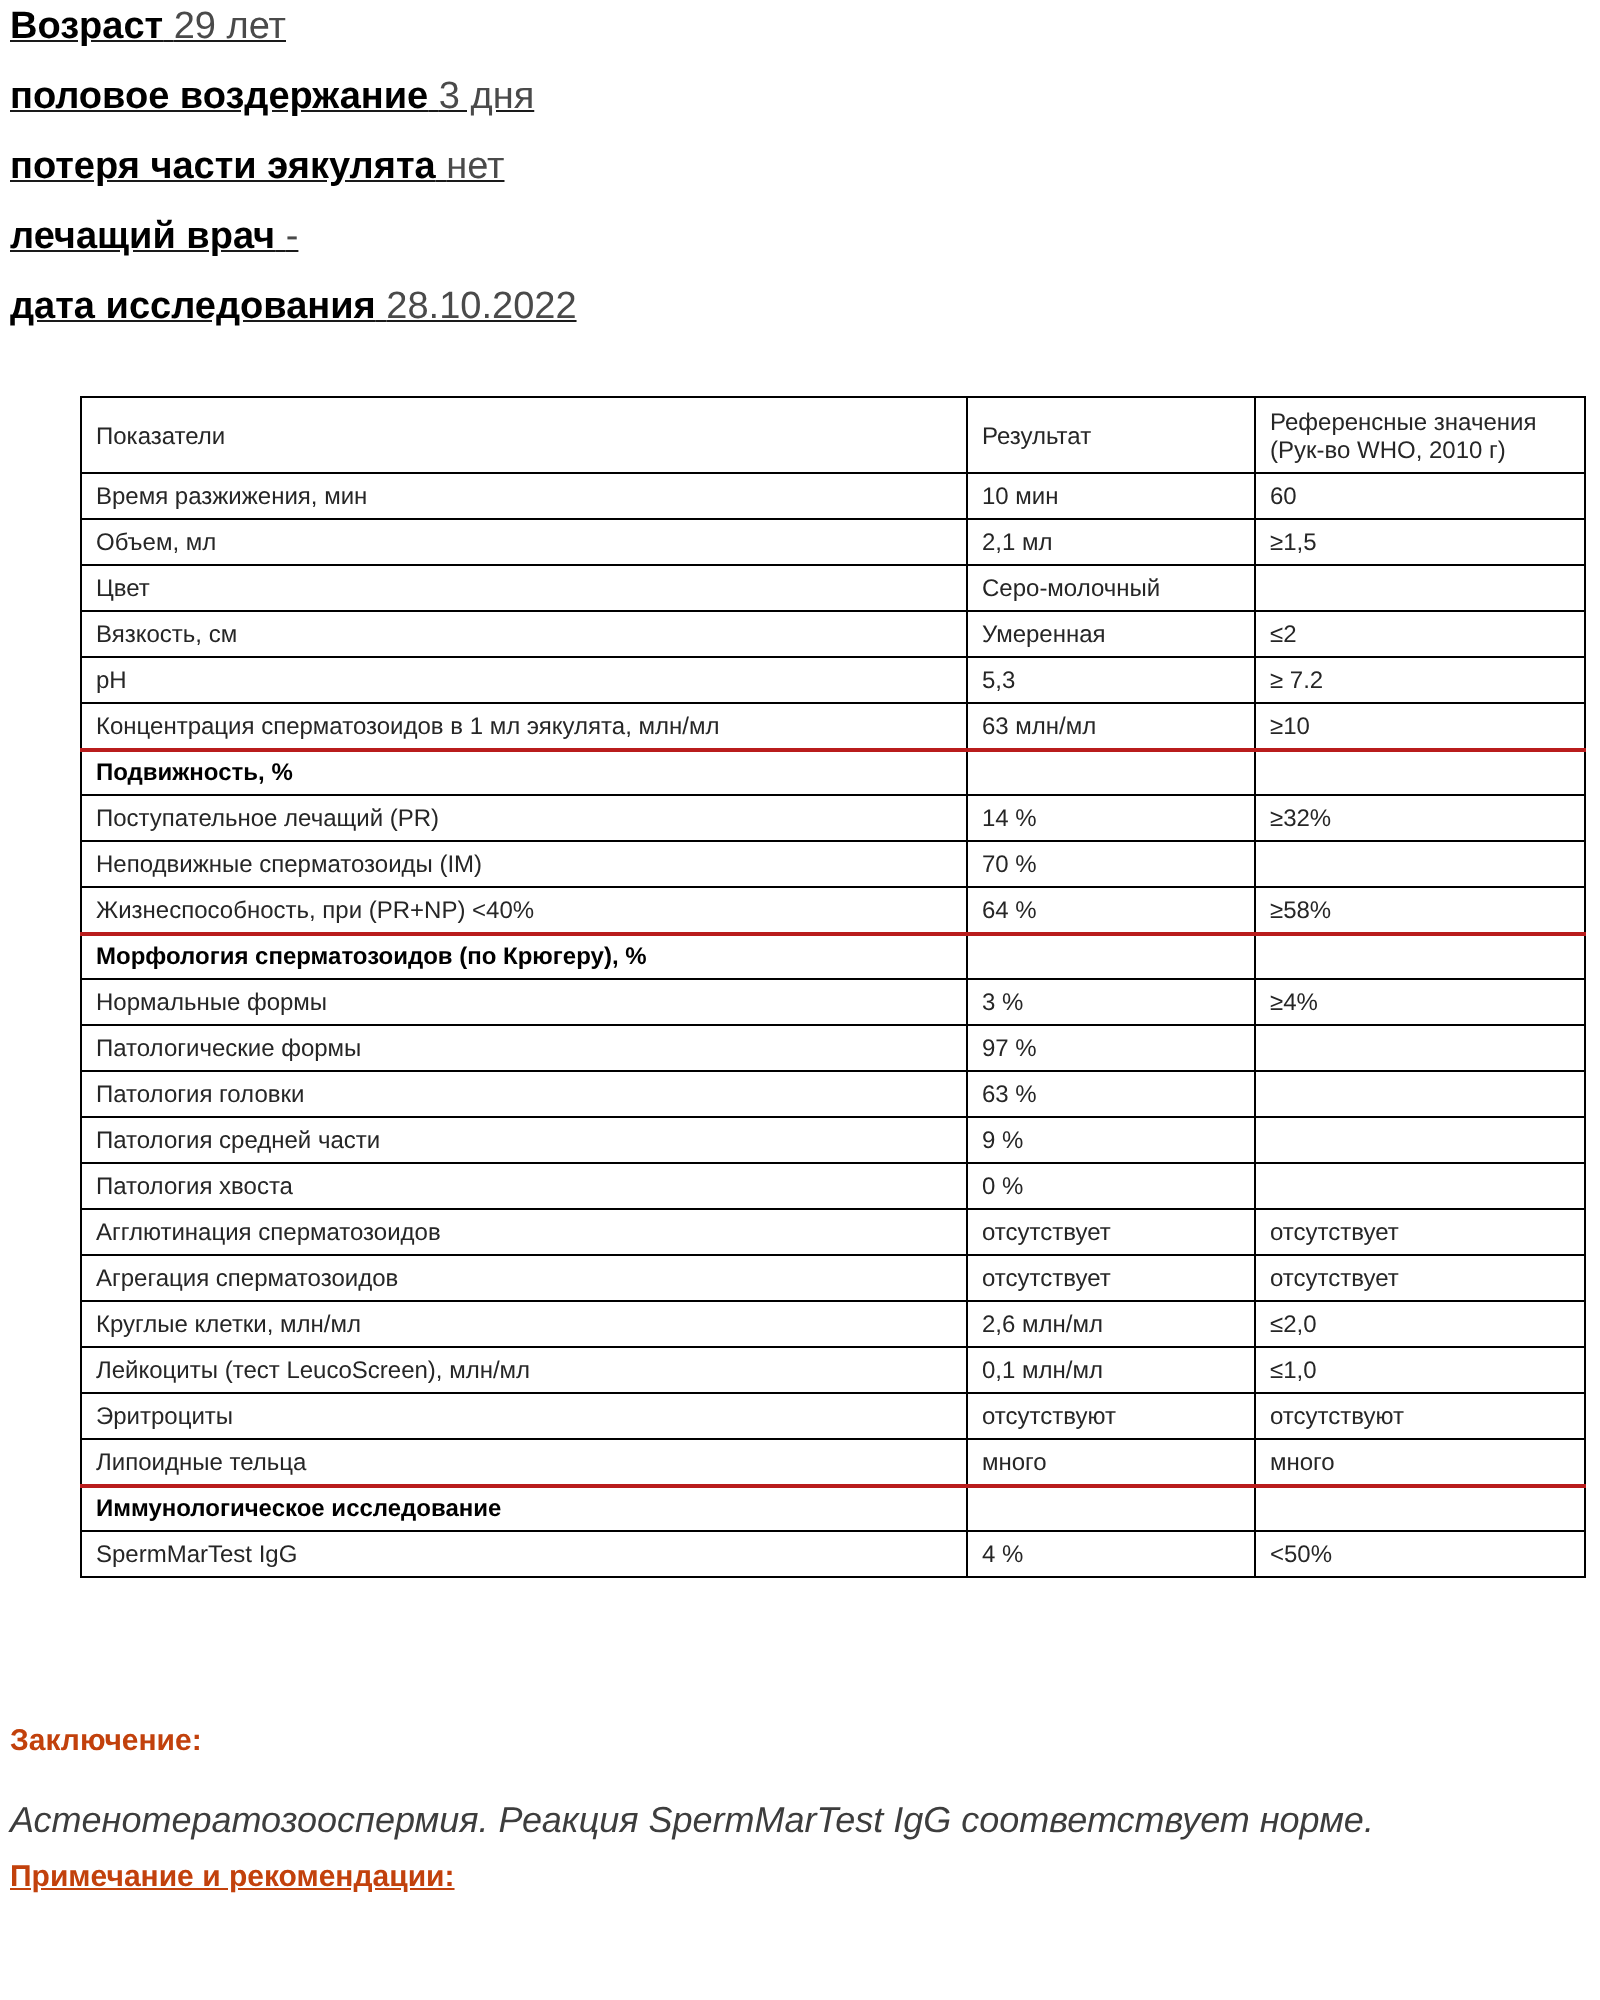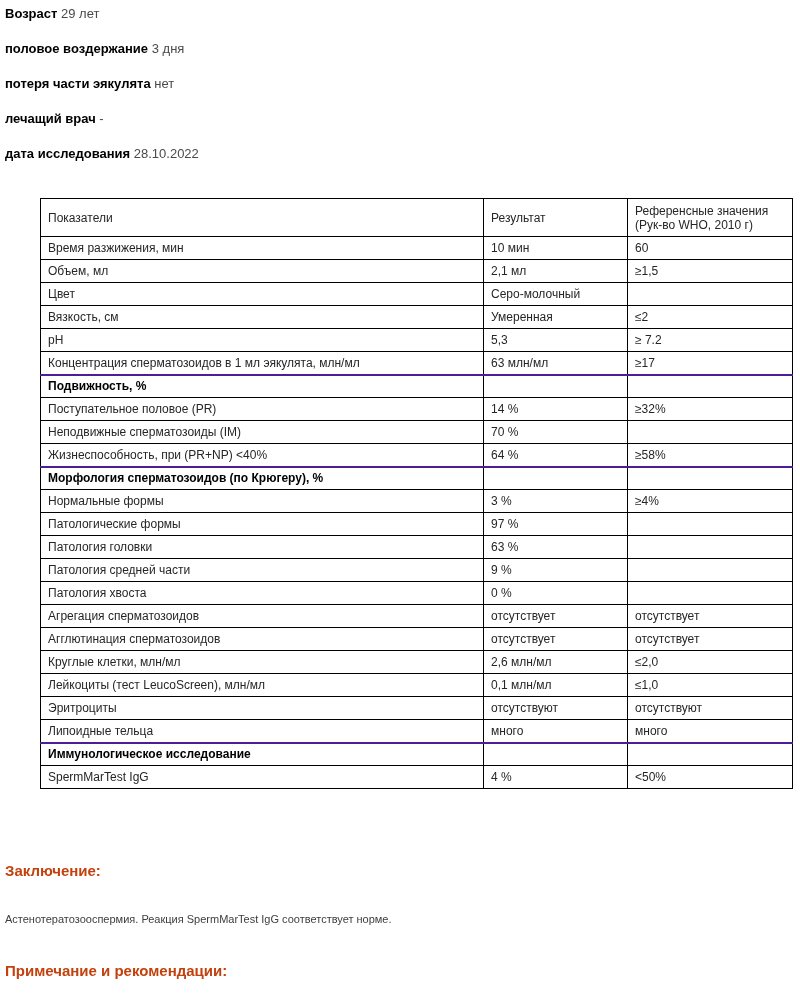--- a/index.html
+++ b/index.html
@@ -10,23 +10,24 @@
     color: #1a1a1a;
     overflow: hidden;
   }
   .page { position: relative; width: 800px; height: 1000px; }
 
   
   .patient-info {
     position: absolute; left: 5px; top: 6px;
   }
   .info-line {
-    font-size: 13px; line-height: 15px;
+    font-size: 19px; line-height: 15px;
     margin-bottom: 20px;
     white-space: nowrap;
+    text-decoration: underline;
   }
   .info-line .lbl { font-weight: bold; color: #000; }
   .info-line .val { font-weight: normal; color: #4a4a4a; }
 
   
   table.results {
     position: absolute; left: 40px; top: 198px;
     width: 752px;
     border-collapse: collapse;
     table-layout: fixed;
@@ -37,32 +38,33 @@
     border: 1px solid #000;
     padding: 3px 7px;
     text-align: left;
     vertical-align: middle;
     font-weight: normal;
     height: 23px;
     overflow: hidden;
   }
   table.results thead th { height: 38px; line-height: 14px; }
   table.results tr.section td:first-child { font-weight: bold; color: #000; }
-  table.results tr.section td { border-top: 2px solid #4c1d95; }
+  table.results tr.section td { border-top: 2px solid #b91c1c; }
 
   
   .bottom { position: absolute; left: 5px; top: 862px; width: 780px; }
   .h-conclusion, .h-notes {
     font-weight: bold; font-size: 15px; color: #c2410c;
   }
   .conclusion-text {
-    font-size: 11px; color: #3d3d3d;
-    margin-top: 34px;
-  }
-  .h-notes { margin-top: 37px; }
+    font-size: 18px; color: #3d3d3d;
+    margin-top: 21px;
+    font-style: italic;
+  }
+  .h-notes { margin-top: 9px; text-decoration: underline; }
 </style>
 </head>
 <body>
 
 <div class="page">
 
   <div class="patient-info">
     <div class="info-line">
       <span class="lbl">Возраст</span>
       <span class="val">29 лет</span>
@@ -123,29 +125,29 @@
           <td>≤2</td>
         </tr>
         <tr>
           <td>pH</td>
           <td>5,3</td>
           <td>≥ 7.2</td>
         </tr>
         <tr>
           <td>Концентрация сперматозоидов в 1 мл эякулята, млн/мл</td>
           <td>63 млн/мл</td>
-          <td>≥17</td>
+          <td>≥10</td>
         </tr>
         <tr class="section">
           <td>Подвижность, %</td>
           <td></td>
           <td></td>
         </tr>
         <tr>
-          <td>Поступательное половое (PR)</td>
+          <td>Поступательное лечащий (PR)</td>
           <td>14 %</td>
           <td>≥32%</td>
         </tr>
         <tr>
           <td>Неподвижные сперматозоиды (IM)</td>
           <td>70 %</td>
           <td></td>
         </tr>
         <tr>
           <td>Жизнеспособность, при (PR+NP) &lt;40%</td>
@@ -176,26 +178,26 @@
           <td>Патология средней части</td>
           <td>9 %</td>
           <td></td>
         </tr>
         <tr>
           <td>Патология хвоста</td>
           <td>0 %</td>
           <td></td>
         </tr>
         <tr>
+          <td>Агглютинация сперматозоидов</td>
+          <td>отсутствует</td>
+          <td>отсутствует</td>
+        </tr>
+        <tr>
           <td>Агрегация сперматозоидов</td>
-          <td>отсутствует</td>
-          <td>отсутствует</td>
-        </tr>
-        <tr>
-          <td>Агглютинация сперматозоидов</td>
           <td>отсутствует</td>
           <td>отсутствует</td>
         </tr>
         <tr>
           <td>Круглые клетки, млн/мл</td>
           <td>2,6 млн/мл</td>
           <td>≤2,0</td>
         </tr>
         <tr>
           <td>Лейкоциты (тест LeucoScreen), млн/мл</td>

